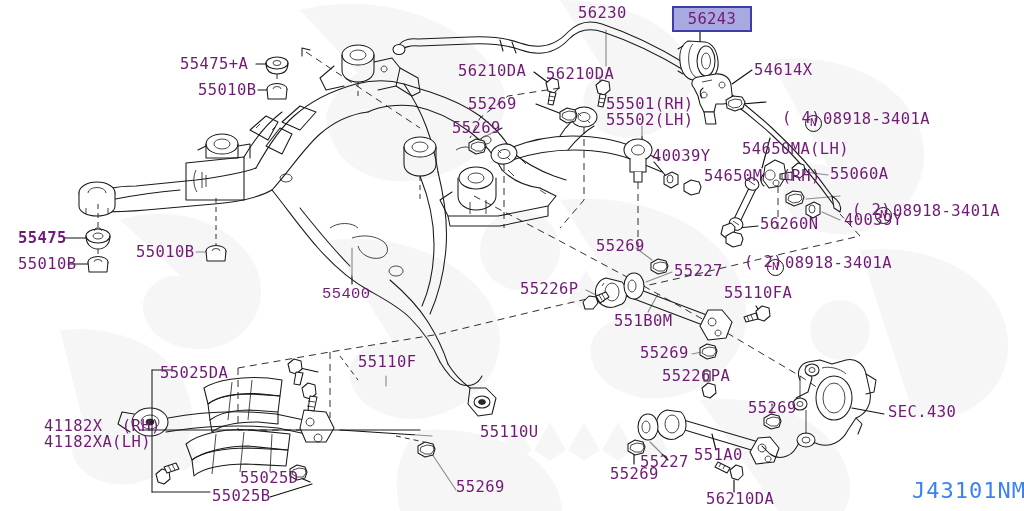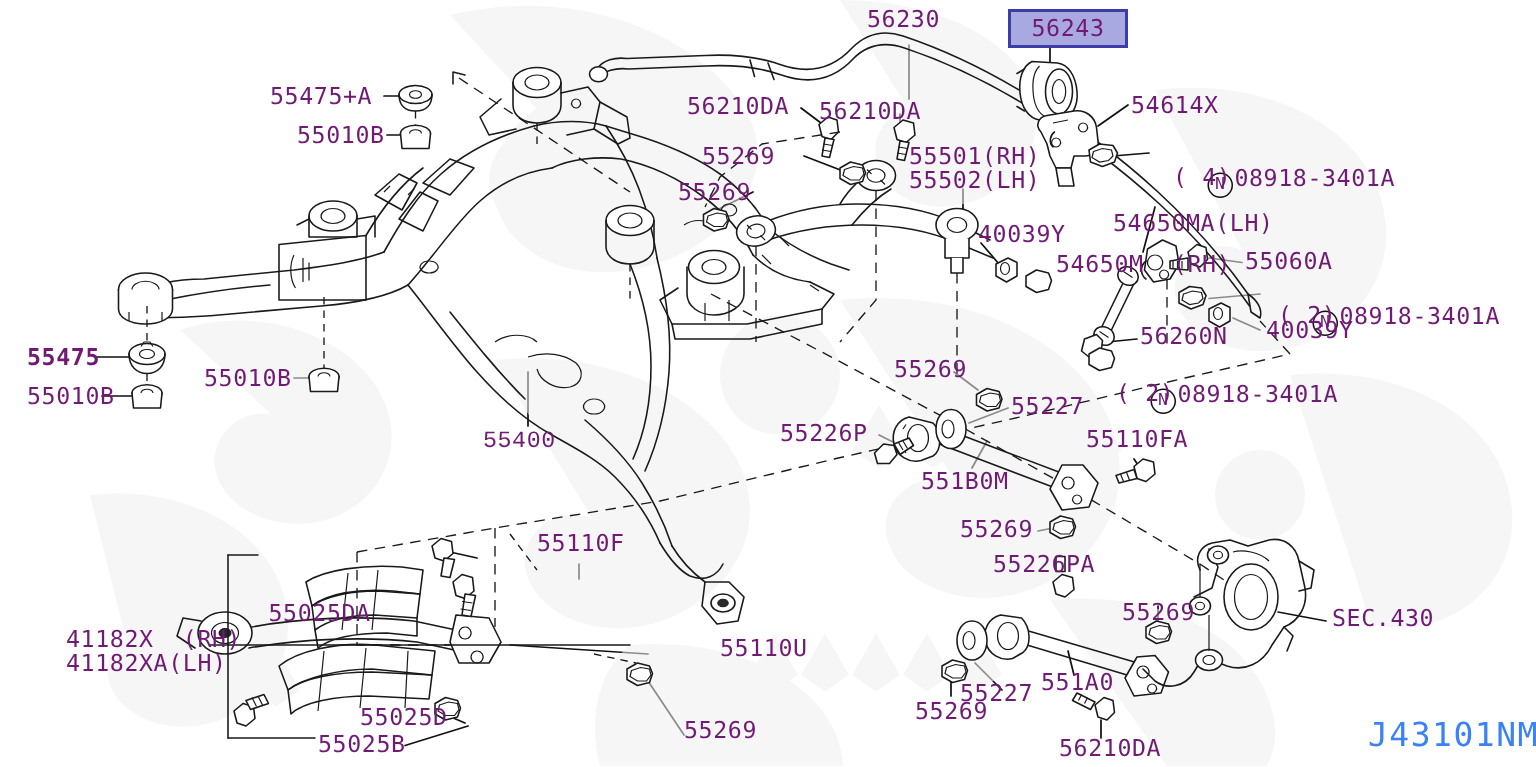--- a/index.html
+++ b/index.html
@@ -603,21 +603,21 @@
   <div class="lbl" style="left:610px;top:466px;">55269</div>
   <div class="lbl" style="left:640px;top:454px;">55227</div>
   <div class="lbl" style="left:694px;top:447px;">551A0</div>
   <div class="lbl" style="left:706px;top:491px;">56210DA</div>
   <div class="lbl" style="left:748px;top:400px;">55269</div>
 
   <div class="lbl" style="left:358px;top:354px;">55110F</div>
   <div class="lbl" style="left:436px;top:424px;margin-left:44px;">55110U</div>
   <div class="lbl" style="left:456px;top:479px;">55269</div>
 
-  <div class="lbl" style="left:179px;top:365px;margin-top:36px;">55025DA</div>
+  <div class="lbl" style="left:160px;top:365px;">55025DA</div>
   <div class="lbl" style="left:44px;top:418px;">41182X  (RH)</div>
   <div class="lbl" style="left:44px;top:434px;">41182XA(LH)</div>
   <div class="lbl" style="left:240px;top:470px;">55025D</div>
   <div class="lbl" style="left:212px;top:488px;">55025B</div>
 
   <div class="lbl" style="left:888px;top:404px;">SEC.430</div>
 
   <div class="code" style="left:912px;top:478px;">J43101NM</div>
 
 </div>

